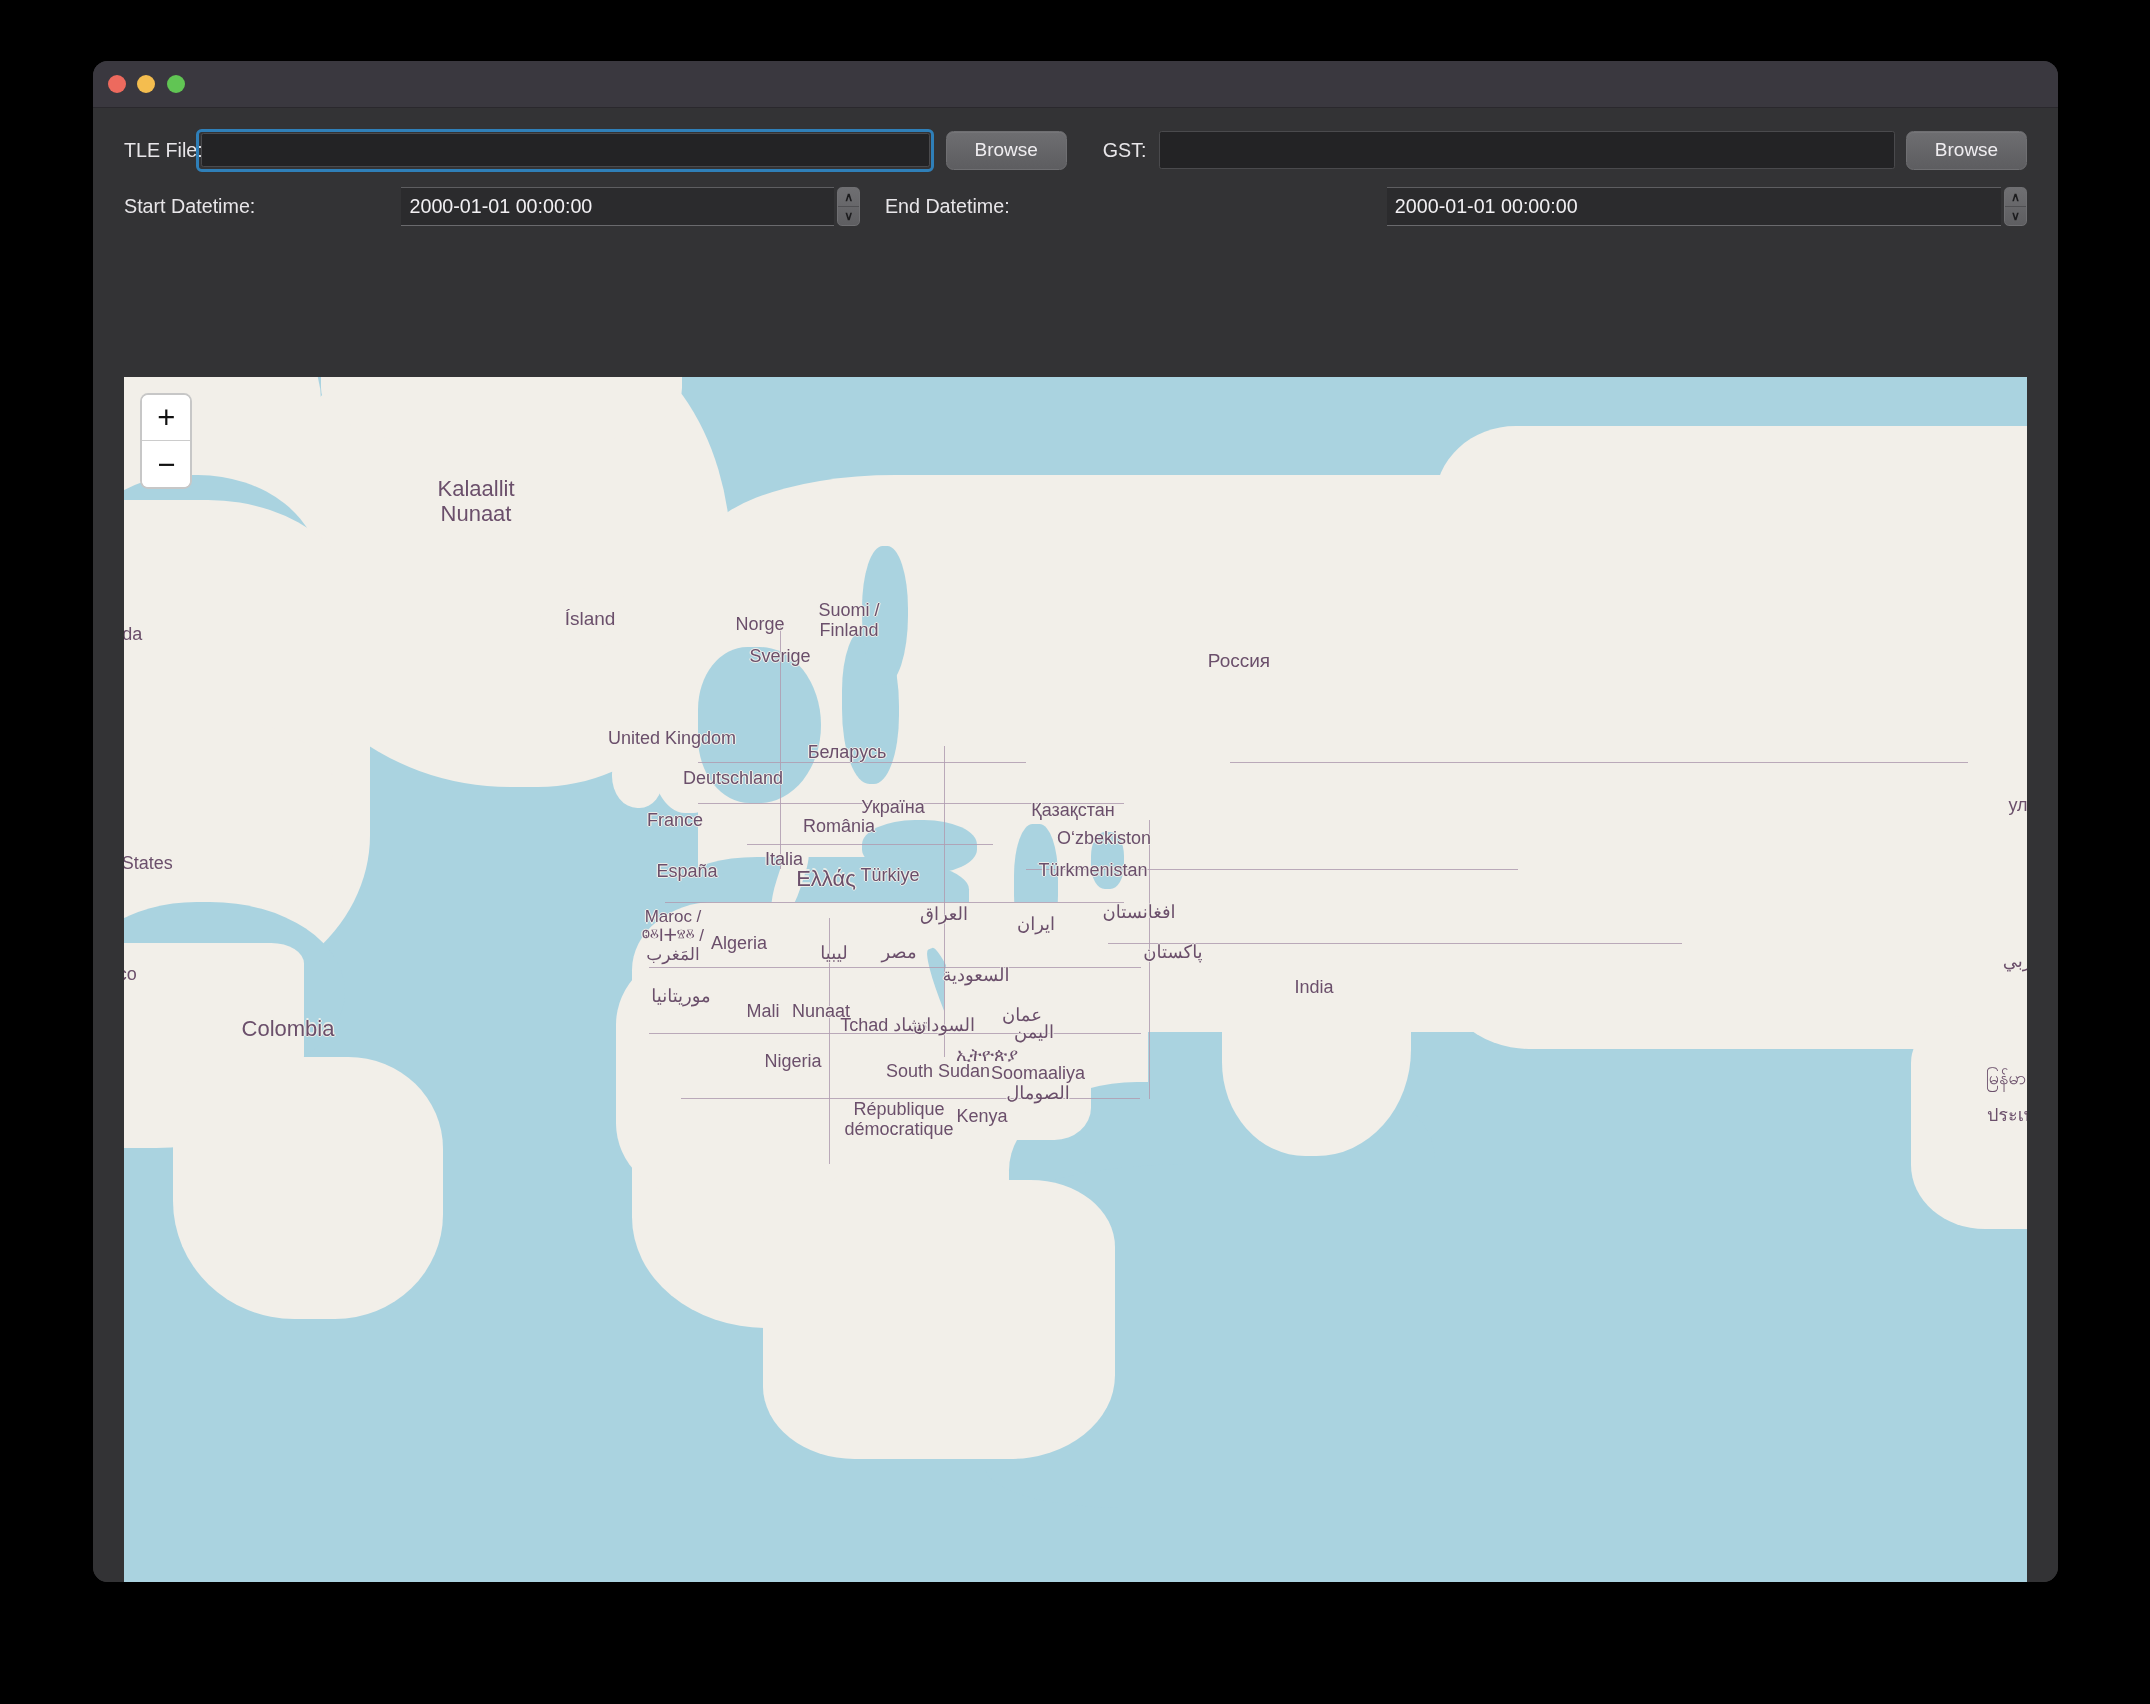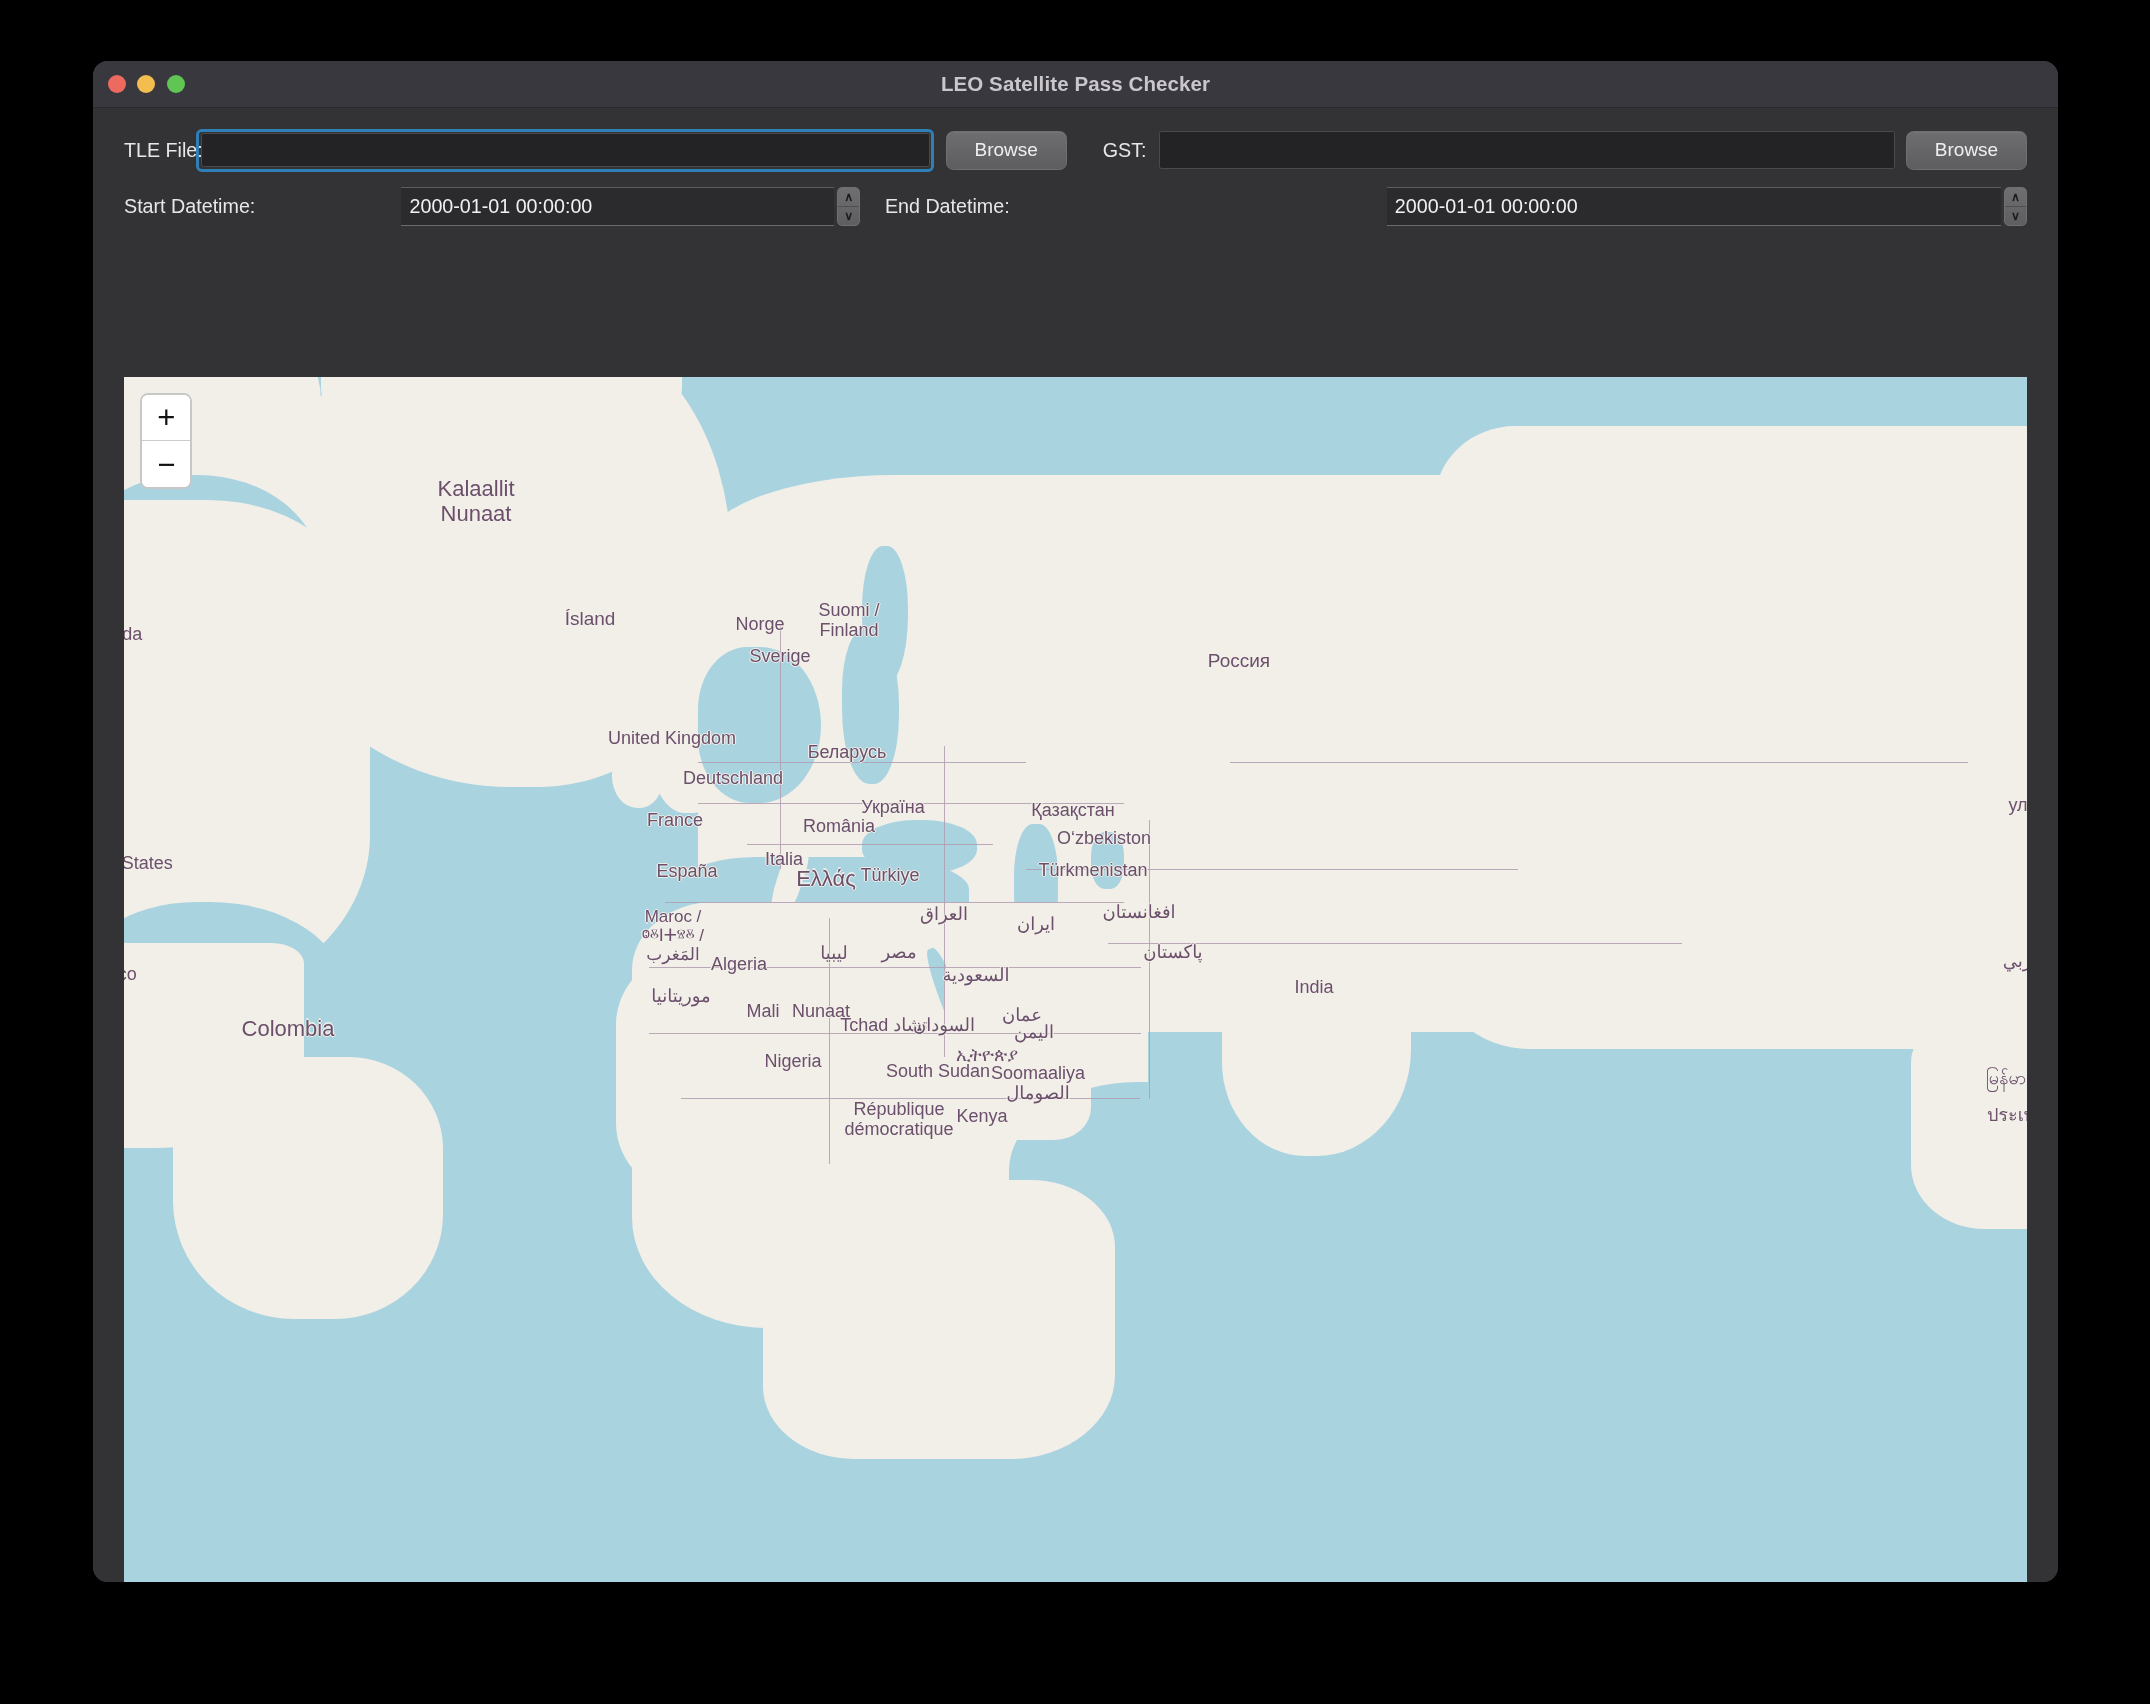--- a/index.html
+++ b/index.html
@@ -277,21 +277,20 @@
 <div id="stage">
 
   <div class="window">
 
     <div class="titlebar">
       <div class="traffic">
         <span class="light red"></span>
         <span class="light yellow"></span>
         <span class="light green"></span>
       </div>
-      <div class="title-text">LEO Satellite Pass Checker</div>
     </div>
 
     <div class="win-body">
 
       <div class="form-area">
 
         <div class="row">
           <div style="width:64px;flex:0 0 64px;">
             <span class="lbl">TLE File:</span>
           </div>
@@ -426,21 +425,21 @@
               <div class="map-label" style="left: 563px; top: 494px; font-size: 18px;">España</div>
               <div class="map-label" style="left: 702px; top: 502px; font-size: 22px;">Ελλάς</div>
               <div class="map-label" style="left: 766px; top: 498px; font-size: 18px;">Türkiye</div>
               <div class="map-label" style="left: 820px; top: 537px; font-size: 18px;">العراق</div>
               <div class="map-label" style="left: 1015px; top: 535px; font-size: 18px;">افغانستان</div>
               <div class="map-label" style="left: 912px; top: 547px; font-size: 18px;">ایران</div>
               <div class="map-label" style="left: 1049px; top: 575px; font-size: 18px;">پاکستان</div>
               <div class="map-label" style="left: 549px; top: 559px; font-size: 17px;">Maroc /
 ⱉⰻⵏⵜⱄⰻ /
 المَغرب</div>
-              <div class="map-label" style="left: 615px; top: 566px; font-size: 18px; margin-top: 21px;">Algeria</div>
+              <div class="map-label" style="left: 615px; top: 566px; font-size: 18px;">Algeria</div>
               <div class="map-label" style="left: 710px; top: 576px; font-size: 18px;">ليبيا</div>
               <div class="map-label" style="left: 775px; top: 575px; font-size: 18px;">مصر</div>
               <div class="map-label" style="left: 852px; top: 598px; font-size: 18px;">السعودية</div>
               <div class="map-label" style="left: 1174px; top: 610px; font-size: 18px; margin-left: 16px;">India</div>
               <div class="map-label" style="left: 557px; top: 619px; font-size: 18px;">موريتانيا</div>
               <div class="map-label" style="left: 898px; top: 638px; font-size: 18px;">عمان</div>
               <div class="map-label" style="left: 639px; top: 634px; font-size: 18px;">Mali</div>
               <div class="map-label" style="left: 697px; top: 634px; font-size: 18px;">Nunaat</div>
               <div class="map-label" style="left: 760px; top: 648px; font-size: 18px;">Tchad تشاد</div>
               <div class="map-label" style="left: 820px; top: 648px; font-size: 18px;">السودان</div>

